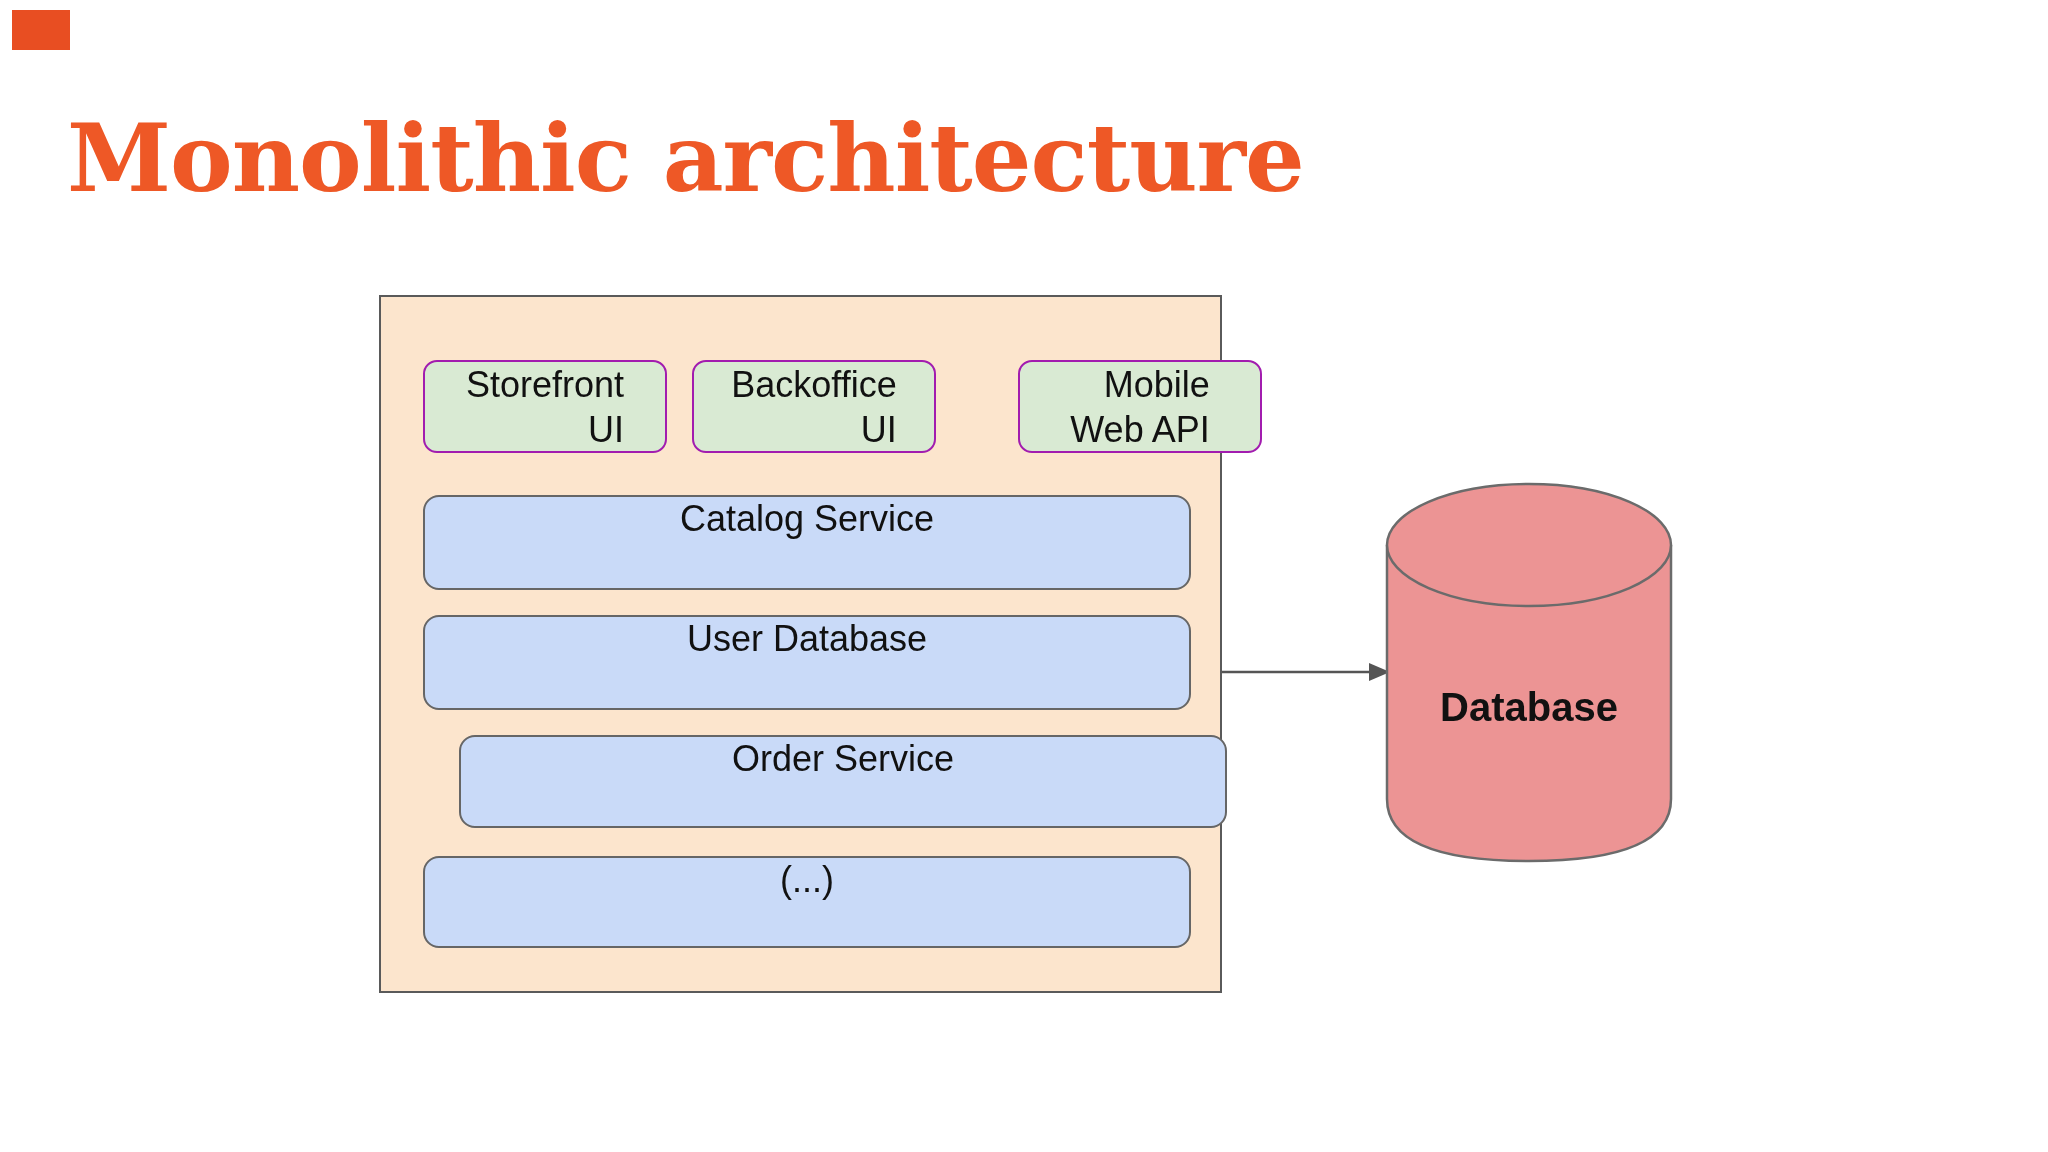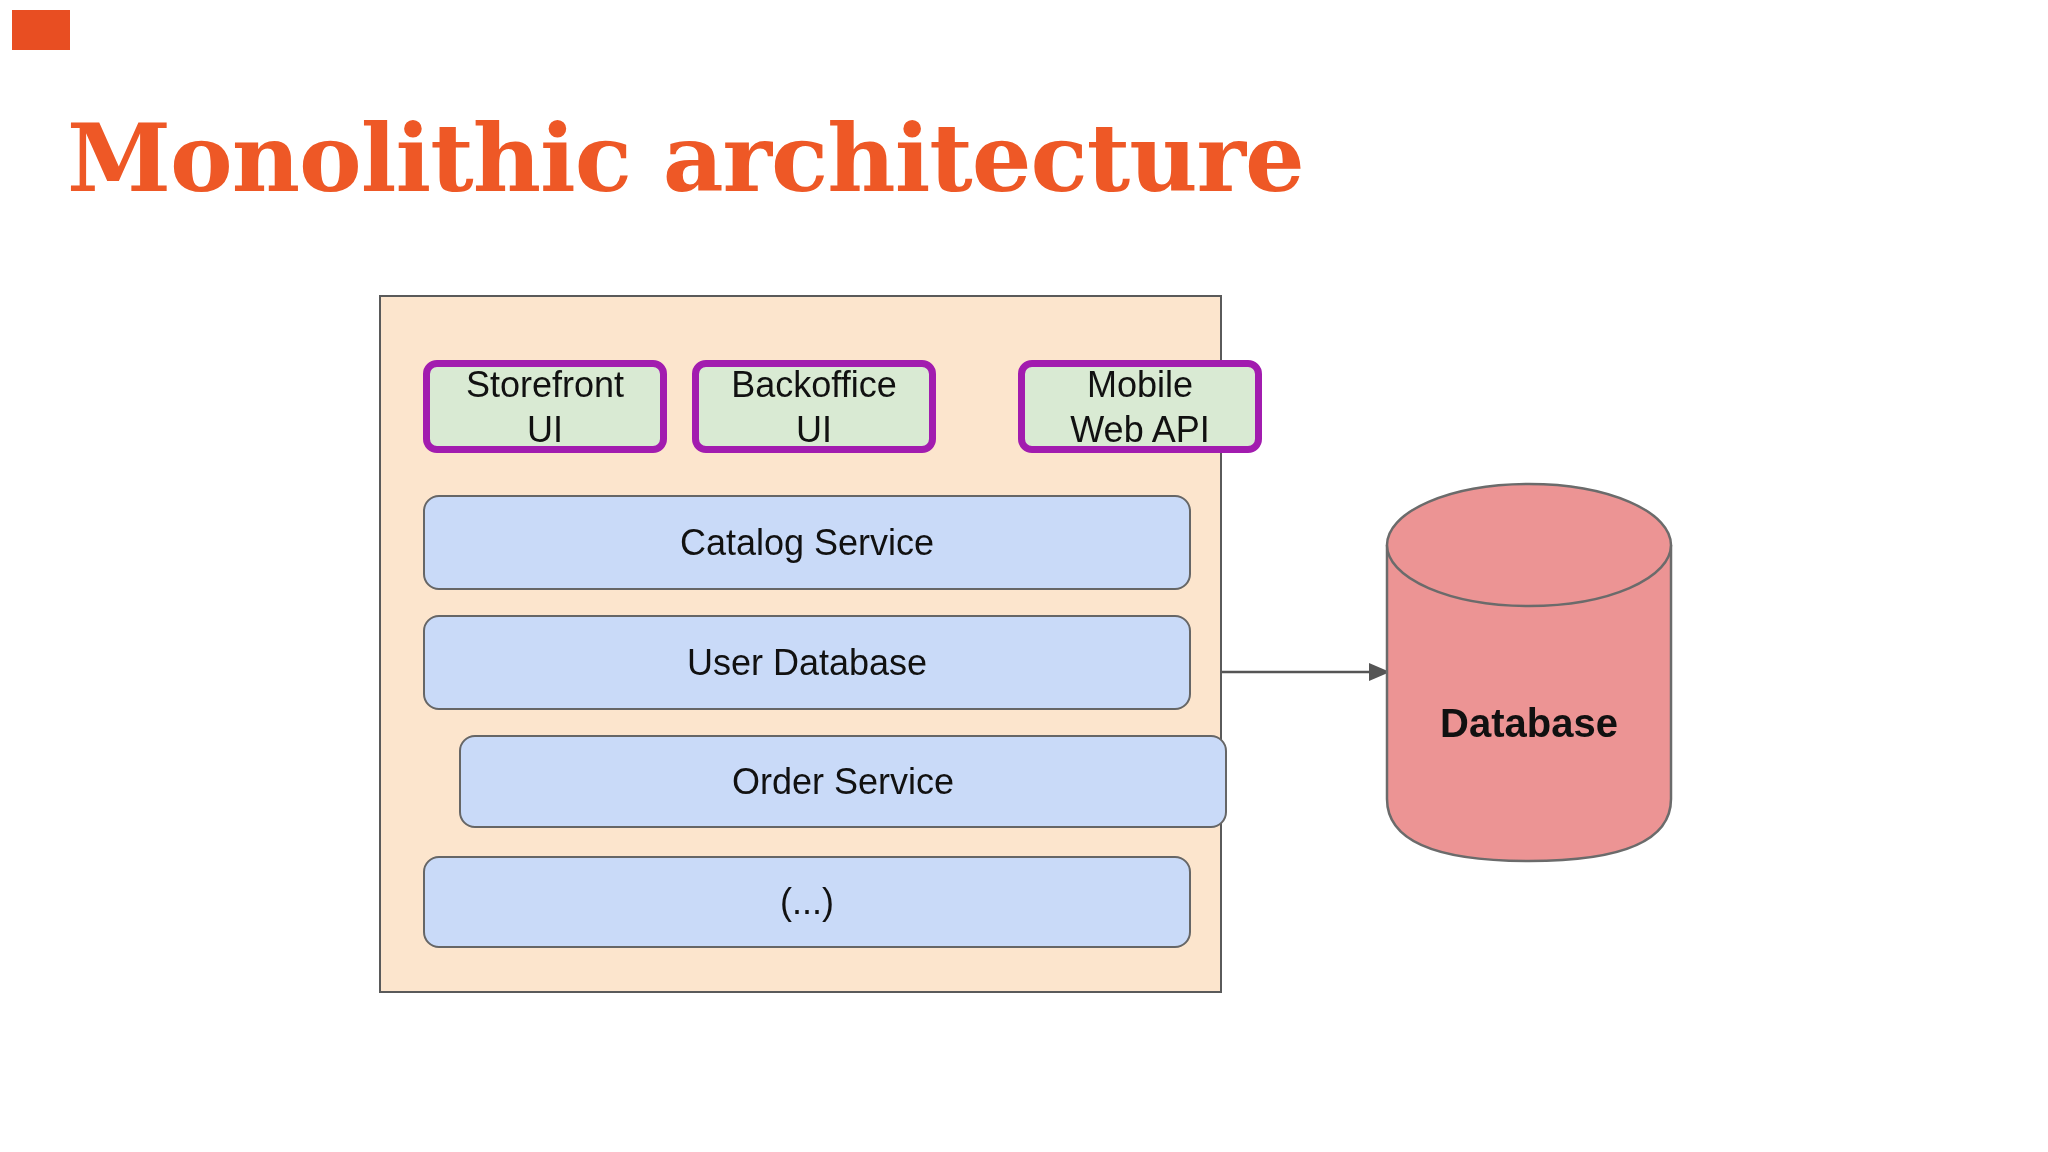--- a/index.html
+++ b/index.html
@@ -40,43 +40,43 @@
     width: 843px; height: 698px;
     background: #FCE5CD;
     border: 2px solid #5A5A5A;
   }
 
   .ui-box {
     position: absolute;
     top: 360px;
     width: 244px; height: 93px;
     background: #D9EAD3;
-    border: 7px solid #a21caf;
+    border: 2px solid #a21caf;
     border-radius: 14px;
     display: flex;
     align-items: center;
     justify-content: center;
-    text-align: center;
+    text-align: right;
     font-size: 36px;
     line-height: 45px;
     white-space: pre-line;
   }
   .ui-box.b1 { left: 423px; }
   .ui-box.b2 { left: 692px; }
   .ui-box.b3 { left: 1018px; }
 
   .service-box {
     position: absolute;
     left: 423px;
     width: 768px;
     background: #C9DAF8;
     border: 2px solid #666666;
     border-radius: 16px;
     display: flex;
-    align-items: center;
+    align-items: flex-start;
     justify-content: center;
     text-align: center;
     font-size: 36px;
     line-height: 44px;
   }
   .service-box.s1 { top: 495px; height: 95px; }
   .service-box.s2 { top: 615px; height: 95px; }
   .service-box.s3 { top: 735px; height: 93px; margin-left: 36px; }
   .service-box.s4 { top: 856px; height: 92px; }
 
@@ -94,21 +94,20 @@
 
   .db-label {
     position: absolute;
     left: 1385px; top: 685px;
     width: 288px;
     text-align: center;
     font-size: 40px;
     line-height: 44px;
     font-weight: bold;
     color: #111111;
-    margin-top: 16px;
   }
 </style>
 </head>
 <body>
 
 <div class="accent-rect"></div>
 
 <h1 class="slide-title">Monolithic architecture</h1>
 
 <div class="monolith"></div>

